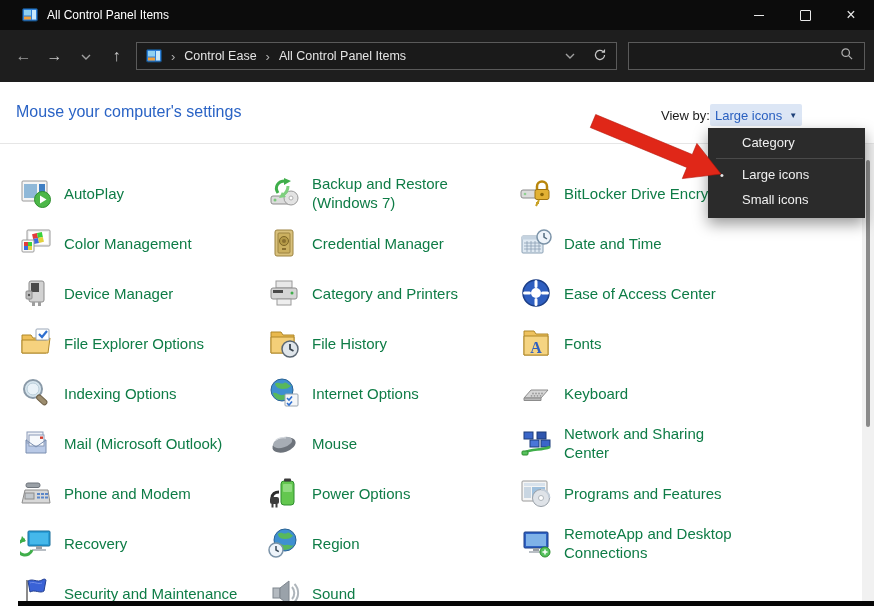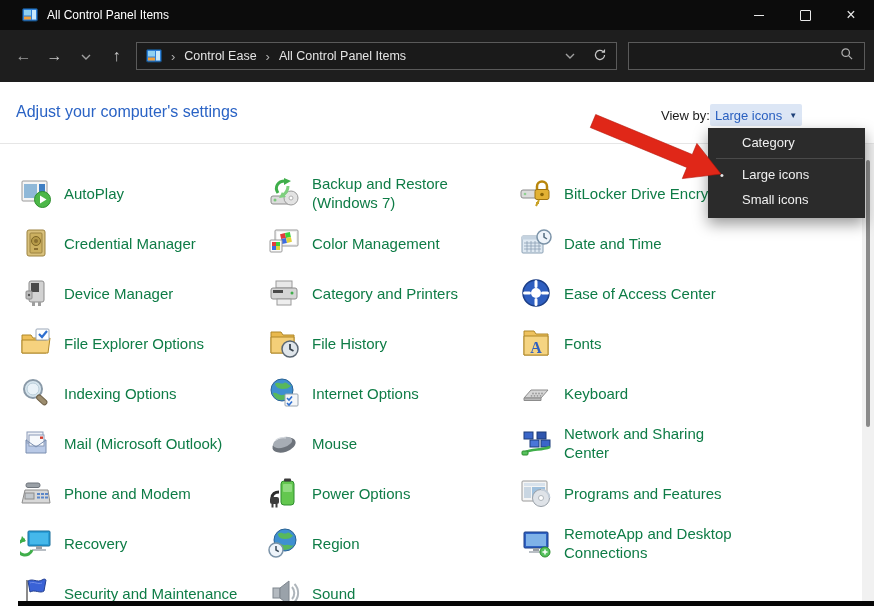--- a/index.html
+++ b/index.html
@@ -131,21 +131,21 @@
 
   <div class="searchbox">
     <input type="text" value="" style="">
     <span><svg width="14" height="14" viewBox="0 0 16 16">
           <circle cx="6.5" cy="6.5" r="4.3" fill="none" stroke="#b0b0b0" stroke-width="1.4"></circle>
           <path d="M9.8 9.8l4 4" stroke="#b0b0b0" stroke-width="1.4"></path>
         </svg></span>
   </div>
 </div>
 
-<div class="heading">Adjust your computer's settings</div>
+<div class="heading">Mouse your computer's settings</div>
 <div class="viewby-label">View by:</div>
 <div class="viewby-button">
   <span>Large icons</span>
   <span class="caret">▼</span>
 </div>
 <div class="divider"></div>
 
 <div class="scroll-track">
   <div class="scroll-thumb"></div>
 </div>
@@ -183,32 +183,20 @@
         <svg viewBox="0 0 32 32">
           <rect x="1" y="13" width="20" height="8" rx="2" fill="#dcdcdc" stroke="#8c8c8c"></rect>
           <circle cx="5" cy="17" r="1.3" fill="#8fd08f"></circle>
           <path d="M17 13V9.5a5 5 0 0 1 10 0V13" fill="none" stroke="#b8860b" stroke-width="2.5"></path>
           <rect x="15" y="12.5" width="14" height="10" rx="2" fill="#e2b134" stroke="#a07410"></rect>
           <circle cx="22" cy="17.5" r="1.8" fill="#8a6508"></circle>
           <path d="M19 23l-3 6m0-3h3" stroke="#c9a227" stroke-width="2" fill="none"></path>
         </svg>
       </span>
       <span class="cp-label">BitLocker Drive Encryption</span>
-    </div>
-    <div class="cp-item col1">
-      <span class="cp-icon">
-        <svg viewBox="0 0 32 32">
-          <rect x="7" y="3" width="18" height="26" rx="2" fill="#d9c17c" stroke="#9c8340"></rect>
-          <rect x="10" y="6" width="12" height="20" rx="1" fill="#cbb060" stroke="#9c8340"></rect>
-          <circle cx="16" cy="14" r="4.5" fill="#b59a48" stroke="#7d6526"></circle>
-          <circle cx="16" cy="14" r="2" fill="#8a7030"></circle>
-          <rect x="14" y="21" width="4" height="2" fill="#8a7030"></rect>
-        </svg>
-      </span>
-      <span class="cp-label">Credential Manager</span>
     </div>
     <div class="cp-item col0">
       <span class="cp-icon">
         <svg viewBox="0 0 32 32">
           <rect x="7" y="3" width="23" height="16" rx="1" fill="#f0f0f0" stroke="#9a9a9a"></rect>
           <rect x="9" y="5" width="19" height="12" fill="#ffffff"></rect>
           <g transform="rotate(-12 18 11)">
             <rect x="13" y="6" width="5" height="5" fill="#e23b3b"></rect>
             <rect x="18" y="6" width="5" height="5" fill="#3bd13b"></rect>
             <rect x="13" y="11" width="5" height="5" fill="#3b6be2"></rect>
@@ -216,20 +204,32 @@
           </g>
           <rect x="2" y="13" width="12" height="12" rx="1" fill="#fafafa" stroke="#9a9a9a"></rect>
           <rect x="4" y="15" width="4" height="4" fill="#e23b3b"></rect>
           <rect x="8" y="15" width="4" height="4" fill="#3bd13b"></rect>
           <rect x="4" y="19" width="4" height="4" fill="#3b6be2"></rect>
           <rect x="8" y="19" width="4" height="4" fill="#e2d13b"></rect>
         </svg>
       </span>
       <span class="cp-label">Color Management</span>
     </div>
+    <div class="cp-item col1">
+      <span class="cp-icon">
+        <svg viewBox="0 0 32 32">
+          <rect x="7" y="3" width="18" height="26" rx="2" fill="#d9c17c" stroke="#9c8340"></rect>
+          <rect x="10" y="6" width="12" height="20" rx="1" fill="#cbb060" stroke="#9c8340"></rect>
+          <circle cx="16" cy="14" r="4.5" fill="#b59a48" stroke="#7d6526"></circle>
+          <circle cx="16" cy="14" r="2" fill="#8a7030"></circle>
+          <rect x="14" y="21" width="4" height="2" fill="#8a7030"></rect>
+        </svg>
+      </span>
+      <span class="cp-label">Credential Manager</span>
+    </div>
     <div class="cp-item col2">
       <span class="cp-icon">
         <svg viewBox="0 0 32 32">
           <rect x="2" y="9" width="21" height="17" rx="1" fill="#dfe9f2" stroke="#8aa0b4"></rect>
           <rect x="2" y="9" width="21" height="3.5" fill="#c5d3e0"></rect>
           <g stroke="#8aa0b4" stroke-width="0.8" fill="none">
             <path d="M4 16h17M4 19h17M4 22h17M7 14v11M11 14v11M15 14v11M19 14v11"></path>
           </g>
           <circle cx="24" cy="10" r="7" fill="#eef4fa" stroke="#7b93a8" stroke-width="1.5"></circle>
           <path d="M24 6v4l3 2" stroke="#546c80" stroke-width="1.5" fill="none"></path>

